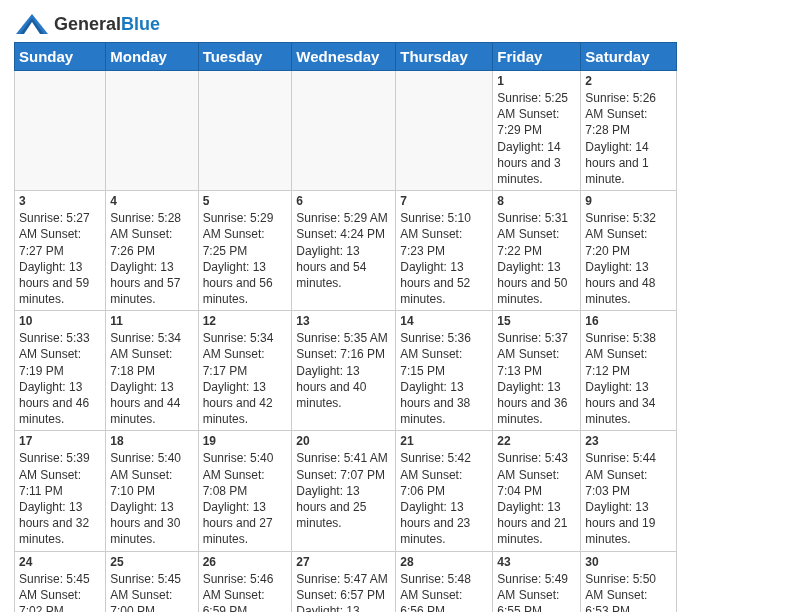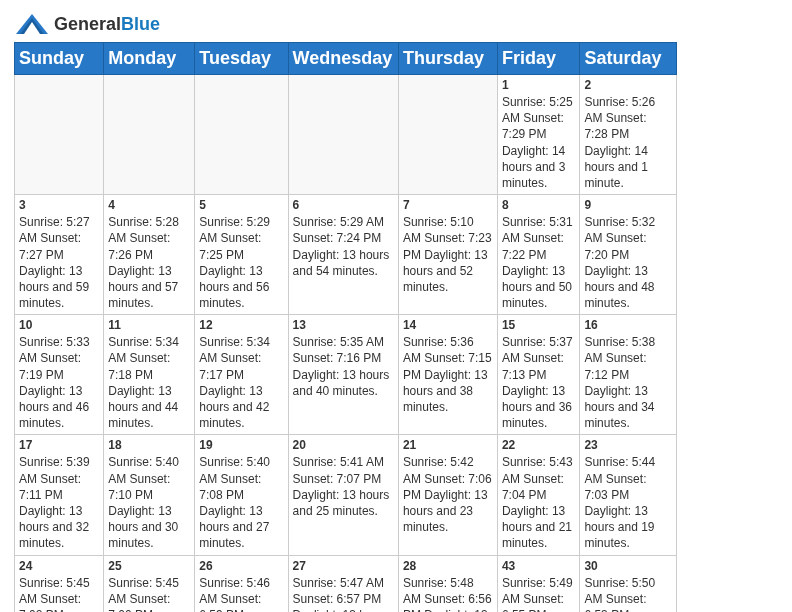--- a/index.html
+++ b/index.html
@@ -52,21 +52,21 @@
       color: #555;
     }
     .calendar {
       width: 100%;
       border-collapse: collapse;
       margin-top: 4px;
     }
     .calendar th {
       background-color: #2878c8;
       color: #fff;
-      font-size: 18px;
+      font-size: 15px;
       font-weight: bold;
       padding: 5px 4px;
       text-align: left;
       border: 1px solid #1a5fa0;
     }
     .calendar td {
       border: 1px solid #ccc;
       vertical-align: top;
       padding: 3px 4px;
       width: 113px;
@@ -167,21 +167,21 @@
           <td>
             <span class="day-num">5</span>
             <div class="day-info">Sunrise: 5:29 AM
 Sunset: 7:25 PM
 Daylight: 13 hours
 and 56 minutes.</div>
           </td>
           <td>
             <span class="day-num">6</span>
             <div class="day-info">Sunrise: 5:29 AM
-Sunset: 7:24 PM
+Sunset: 4:24 PM
 Daylight: 13 hours
 and 54 minutes.</div>
           </td>
           <td>
             <span class="day-num">7</span>
             <div class="day-info">Sunrise: 5:10 AM
 Sunset: 7:23 PM
 Daylight: 13 hours
 and 52 minutes.</div>
           </td>

